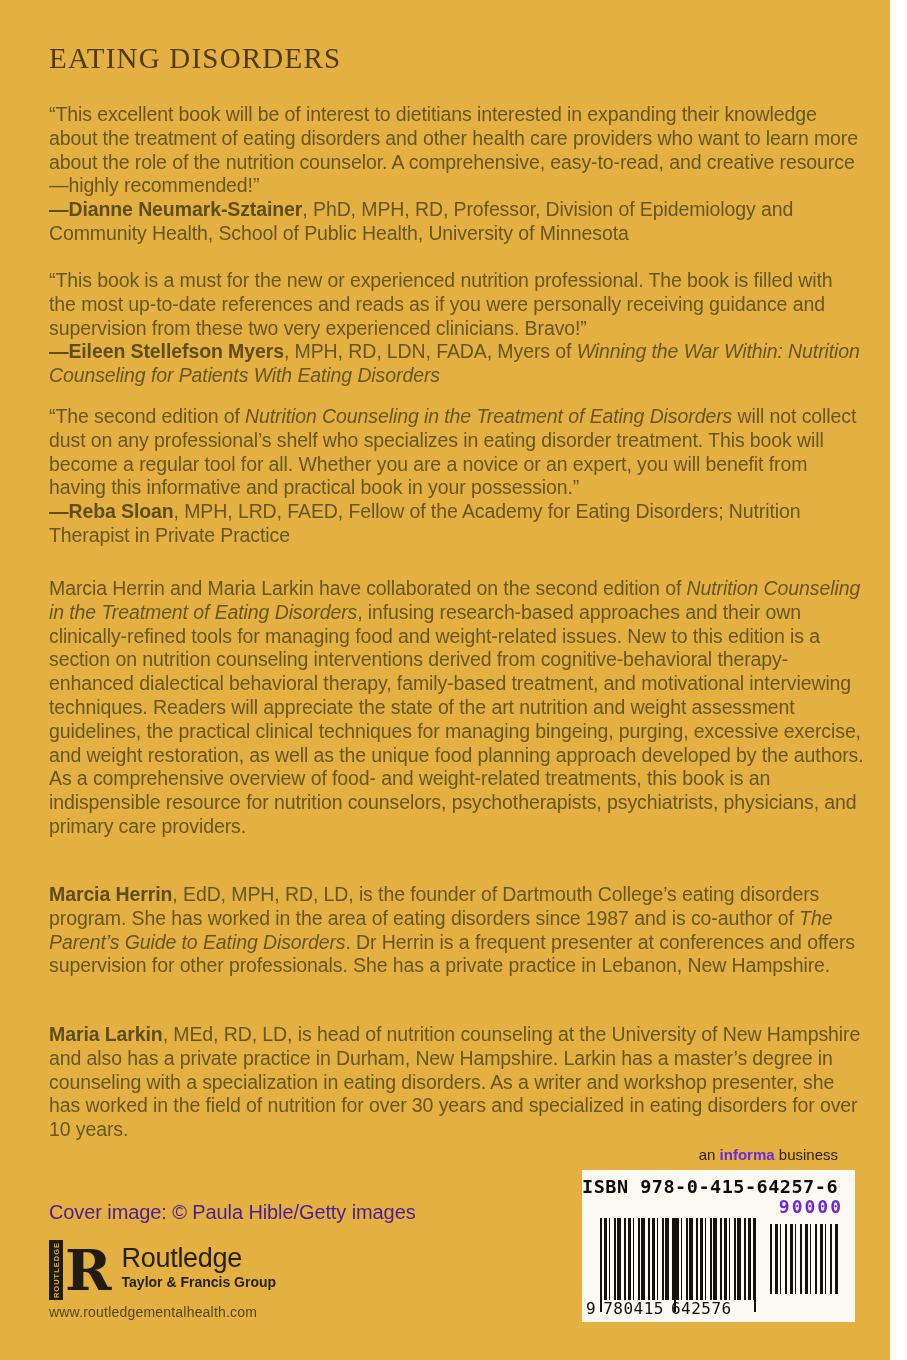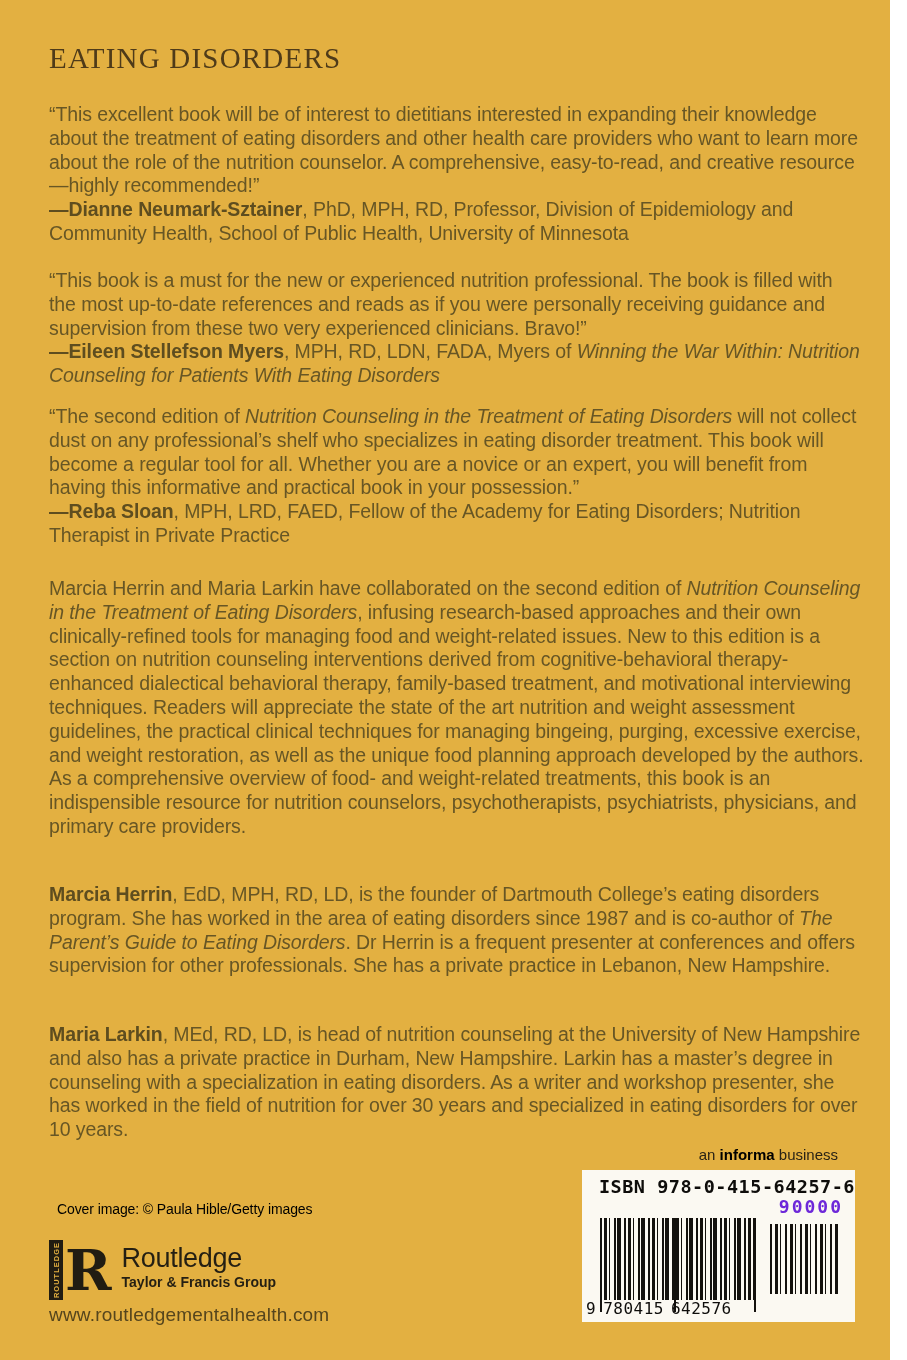--- a/index.html
+++ b/index.html
@@ -17,27 +17,27 @@
     letter-spacing:-0.1px;
   }
   .title{
     position:absolute;left:49px;top:42px;
     font-family:"Liberation Serif",serif;
     font-size:29px;letter-spacing:1.2px;
     color:#4F3B19;
   }
   .b{font-weight:bold;color:#5E4D1F;}
   .i{font-style:italic;}
-  .credit{position:absolute;left:49px;top:1201px;font-size:14px;color:#000000;letter-spacing:-0.1px;margin-left:8px;}
+  .credit{position:absolute;left:49px;top:1201px;font-size:20px;color:#4c1d95;letter-spacing:-0.1px;}
   
   .informa{position:absolute;right:52px;top:1146px;font-size:15px;color:#2A2315;}
-  .informa .b{color:#000000;}
+  .informa .b{color:#6d28d9;}
   
   .bcbox{position:absolute;left:582px;top:1170px;width:273px;height:152px;background:#FBF9F2;}
-  .isbn{margin-top:6px;text-align:right;font-family:"DejaVu Sans Mono","Liberation Mono",monospace;font-weight:bold;font-size:18.5px;letter-spacing:0.5px;color:#0e0d0b;}
+  .isbn{margin-top:6px;text-align:left;font-family:"DejaVu Sans Mono","Liberation Mono",monospace;font-weight:bold;font-size:18.5px;letter-spacing:0.5px;color:#0e0d0b;}
   .price{position:absolute;right:12px;top:26px;font-family:"DejaVu Sans Mono","Liberation Mono",monospace;font-weight:bold;font-size:18px;letter-spacing:2px;color:#6d28d9;}
   .bars-main{
     position:absolute;left:18px;top:48px;width:156px;height:82px;
     background:repeating-linear-gradient(90deg,
       #14120e 0 2px, transparent 2px 4px,
       #14120e 4px 7px, transparent 7px 9px,
       #14120e 9px 10px, transparent 10px 14px,
       #14120e 14px 16px, transparent 16px 17px,
       #14120e 17px 21px, transparent 21px 24px);
   }
@@ -69,21 +69,21 @@
     font-family:"Liberation Sans",sans-serif;
   }
   .rmark{
     font-family:"DejaVu Serif",serif;font-weight:bold;
     font-size:56px;line-height:60px;color:#211c12;
     margin-left:2px;margin-right:10px;
   }
   .brandcol{padding-top:4px;}
   .brand{font-size:27px;line-height:28px;color:#241F13;letter-spacing:-0.3px;}
   .group{font-size:14px;font-weight:bold;color:#241F13;margin-top:2px;}
-  .website{margin-top:4px;font-size:19px;color:#55451D;letter-spacing:0.2px;}
+  .website{margin-top:4px;font-size:14px;color:#55451D;letter-spacing:0.2px;}
 </style>
 </head>
 <body>
 
 <div class="cover">
 
   <div class="title">EATING DISORDERS</div>
 
   <div class="block" style="top:103px;">
     <div><span>“This excellent book will be of interest to dietitians interested in expanding their knowledge about the treatment of eating disorders and other health care providers who want to learn more about the role of the nutrition counselor. A comprehensive, easy-to-read, and creative resource—highly recommended!”</span></div>

